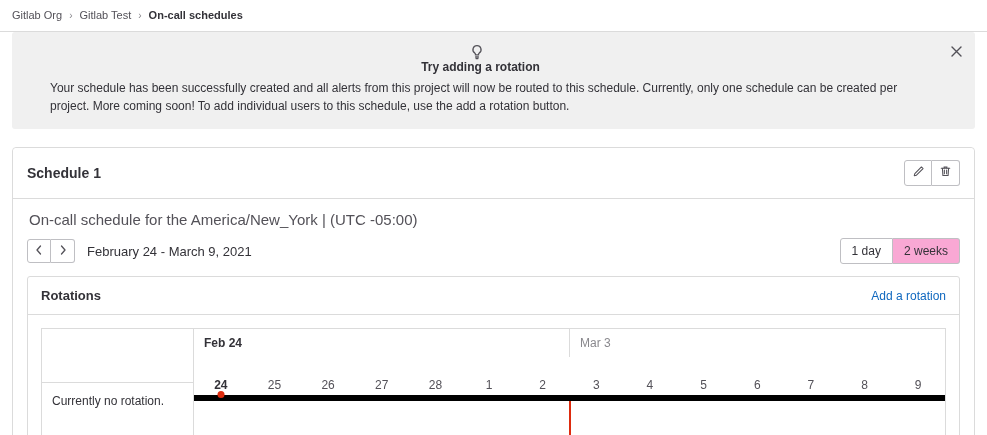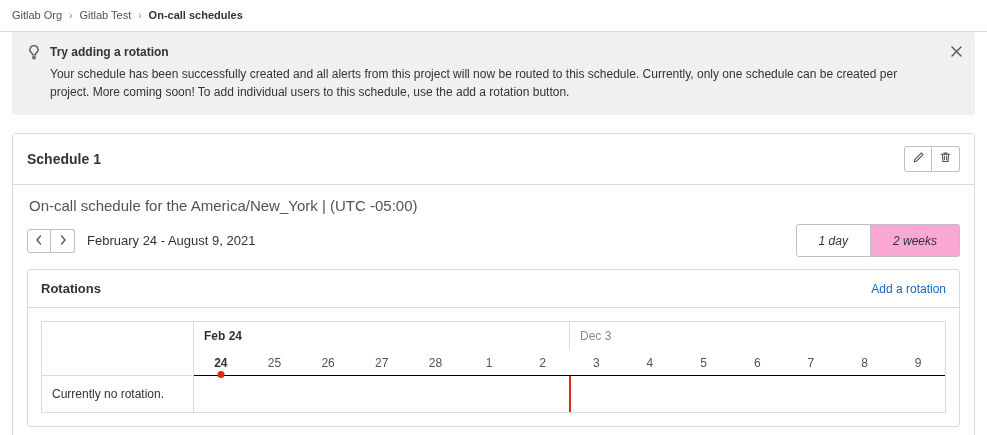--- a/index.html
+++ b/index.html
@@ -40,20 +40,21 @@
     background: #f0f0f0;
     margin: 0 12px;
     padding: 12px 40px 14px 14px;
     border-radius: 3px;
     min-height: 62px;
   }
   .alert-head {
     display: flex; align-items: center;
     font-size: 12px; font-weight: bold; color: #333238;
     margin-bottom: 5px;
+    flex-direction: column;
   }
   .bulb-icon { width: 16px; height: 16px; margin-right: 8px; flex: none; }
   .alert-body {
     font-size: 12px; line-height: 1.5; color: #333238;
     margin-left: 24px; max-width: 880px;
   }
   .alert-close {
     position: absolute; top: 10px; right: 10px;
     width: 18px; height: 18px;
     border: none; background: transparent;
@@ -107,30 +108,29 @@
     display: flex; align-items: center; justify-content: center;
     font-size: 11px; color: #535158;
     padding: 0;
   }
   .nav-btn:first-child { border-radius: 3px 0 0 3px; }
   .nav-btn:last-child { border-radius: 0 3px 3px 0; border-left: none; }
   .date-range { font-size: 13px; color: #333238; }
 
   .toggle-group { display: flex; }
   .toggle-btn {
-    height: 33px;
-    padding: 0 22px;
+    height: 26px;
+    padding: 0 11px;
     border: 1px solid #bfbfc3;
     background: #fff;
     font-size: 12px;
     color: #333238;
     cursor: pointer;
     display: flex; align-items: center;
     font-family: "Liberation Sans", sans-serif;
-    font-style: italic;
   }
   .toggle-btn:first-child { border-radius: 3px 0 0 3px; }
   .toggle-btn:last-child { border-radius: 0 3px 3px 0; border-left: none; }
   .toggle-btn.active { background: #f9a8d4; }
 
   
   .rotations {
     border: 1px solid #dbdbdb;
     border-radius: 3px;
   }
@@ -168,21 +168,21 @@
     flex: 1;
     border-right: 1px solid #dbdbdb;
     display: flex; align-items: center;
     padding-left: 10px;
     font-size: 12px;
     font-weight: bold;
     color: #333238;
   }
   .week-cell.dim { color: #89888d; font-weight: normal; }
   .week-cell:last-child { border-right: none; }
-  .day-row { display: flex; height: 26px; border-bottom: 1px solid #000000; }
+  .day-row { display: flex; height: 26px; border-bottom: 6px solid #000000; margin-top: 18px; }
   .day-cell {
     flex: 1;
     display: flex; align-items: center; justify-content: center;
     font-size: 12px;
     color: #535158;
     position: relative;
   }
   .day-cell.today { color: #333238; font-weight: bold; }
   .content-row { display: flex; height: 36px; position: relative; }
   .content-cell { flex: 1; }
@@ -276,21 +276,21 @@
               </span>
             </button>
             <button class="nav-btn">
               <span>
                 <svg width="8" height="10" viewBox="0 0 8 10" fill="none" stroke="#535158" stroke-width="1.3" stroke-linecap="round" stroke-linejoin="round">
                     <path d="M2.5 1L6 5l-3.5 4"></path>
                   </svg>
               </span>
             </button>
           </div>
-          <div class="date-range">February 24 - August 9, 2021</div>
+          <div class="date-range">February 24 - March 9, 2021</div>
         </div>
         <div class="toggle-group">
           <button class="toggle-btn">1 day</button>
           <button class="toggle-btn active">2 weeks</button>
         </div>
       </div>
 
       <div class="rotations">
         <div class="rot-header">
           <div class="rot-title">Rotations</div>
@@ -298,21 +298,21 @@
         </div>
         <div class="rot-body">
           <div class="grid">
             <div class="grid-label-col">
               <div class="label-spacer"></div>
               <div class="label-cell">Currently no rotation.</div>
             </div>
             <div class="grid-main">
               <div class="week-row">
                 <div class="week-cell">Feb 24</div>
-                <div class="week-cell dim">Dec 3</div>
+                <div class="week-cell dim">Mar 3</div>
               </div>
               <div class="day-row">
                 <div class="day-cell today">24<span class="today-marker"></span></div>
                 <div class="day-cell">25</div>
                 <div class="day-cell">26</div>
                 <div class="day-cell">27</div>
                 <div class="day-cell">28</div>
                 <div class="day-cell">1</div>
                 <div class="day-cell">2</div>
                 <div class="day-cell">3</div>

